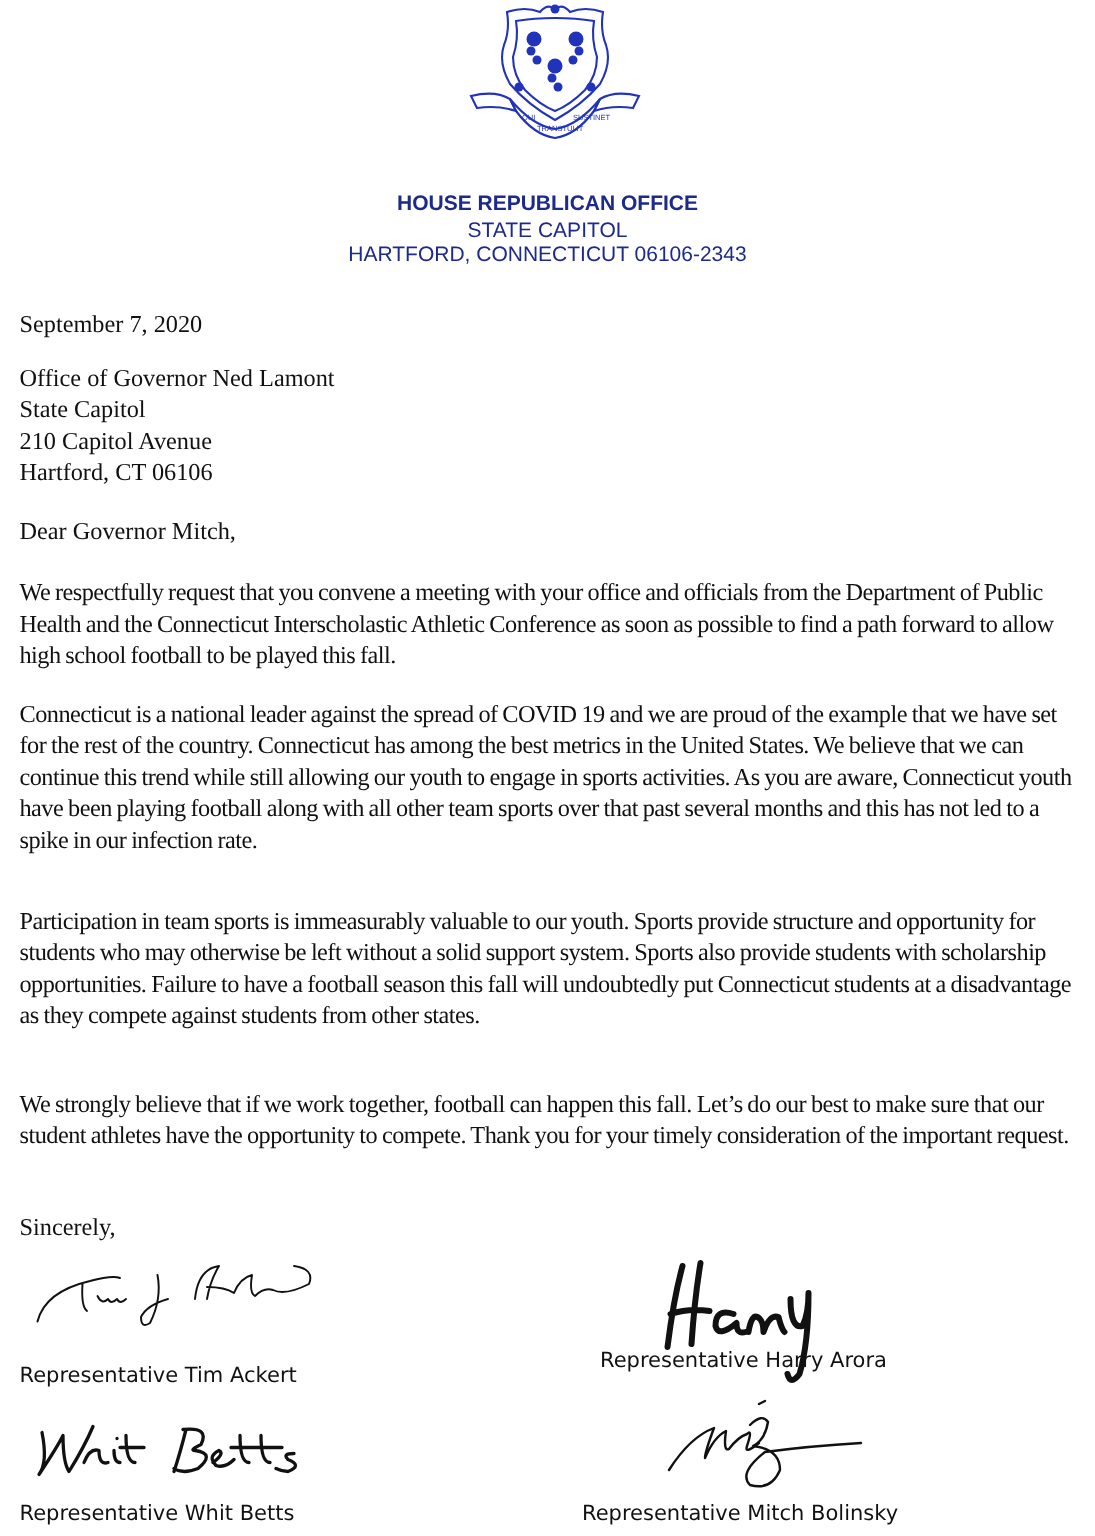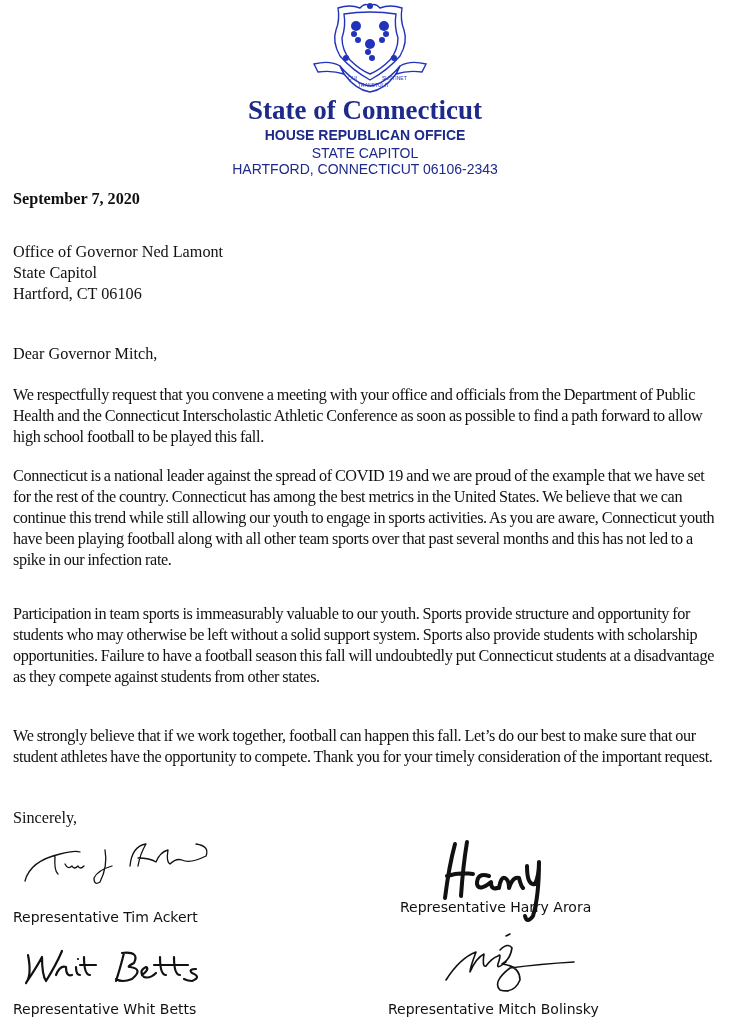--- a/index.html
+++ b/index.html
@@ -10,21 +10,21 @@
       font-family: "Liberation Serif", serif; font-weight: bold; font-size: 27px; color: #1d2a8a; line-height: 30px; }
     .lh-sub { position: absolute; top: 127px; left: 0; width: 730px; text-align: center;
       font-family: "Liberation Sans", sans-serif; font-weight: bold; font-size: 14px; color: #1d2a8a; line-height: 16px; }
     .lh-line { position: absolute; left: 0; width: 730px; text-align: center;
       font-family: "Liberation Sans", sans-serif; font-size: 14px; color: #1d2a8a; line-height: 16px; }
     .lh-capitol { top: 145px; }
     .lh-address { top: 161px; }
 
     .body-text { position: absolute; left: 13px; width: 710px;
       font-family: "Liberation Serif", serif; font-size: 16.2px; color: #111; line-height: 21px; }
-    .date { top: 189px; font-weight: bold; }
+    .date { top: 206px; }
     .addr { top: 242px; }
     .salutation { top: 344px; }
     .p1 { top: 385px; }
     .p2 { top: 466px; }
     .p3 { top: 604px; }
     .p4 { top: 726px; }
     .closing { top: 808px; }
     .body-text p { margin: 0; }
     .tight { letter-spacing: -0.35px; word-spacing: -0.5px; }
     .sig-name { position: absolute; font-family: "DejaVu Sans", sans-serif; font-size: 14px; color: #111;
@@ -59,31 +59,31 @@
           <circle cx="36" cy="58" r="3"></circle>
           <circle cx="84" cy="58" r="3"></circle>
       </g>
       <g fill="#2233bb" font-family="Liberation Sans, sans-serif" font-size="5">
         <text x="38" y="80">QUI</text>
         <text x="48" y="87">TRANSTULIT</text>
         <text x="72" y="80">SUSTINET</text>
       </g>
     </svg>
   </div>
-  <div class="lh-title">State of Connecticut</div>
   <div class="lh-sub">HOUSE REPUBLICAN OFFICE</div>
   <div class="lh-line lh-capitol">STATE CAPITOL</div>
   <div class="lh-line lh-address">HARTFORD, CONNECTICUT 06106-2343</div>
 </div>
 
 <div class="body-text date">September 7, 2020</div>
 
 <div class="body-text addr">
   <p>Office of Governor Ned Lamont</p>
   <p>State Capitol</p>
+  <p>210 Capitol Avenue</p>
   <p>Hartford, CT 06106</p>
 </div>
 
 <div class="body-text salutation">Dear Governor Mitch,</div>
 
 <div class="body-text p1 tight">We respectfully request that you convene a meeting with your office and officials from the Department of Public Health and the Connecticut Interscholastic Athletic Conference as soon as possible to find a path forward to allow high school football to be played this fall.</div>
 <div class="body-text p2 tight">Connecticut is a national leader against the spread of COVID 19 and we are proud of the example that we have set for the rest of the country.  Connecticut has among the best metrics in the United States.  We believe that we can continue this trend while still allowing our youth to engage in sports activities.  As you are aware, Connecticut youth have been playing football along with all other team sports over that past several months and this has not led to a spike in our infection rate.</div>
 <div class="body-text p3 tight">Participation in team sports is immeasurably valuable to our youth. Sports provide structure and opportunity for students who may otherwise be left without a solid support system.  Sports also provide students with scholarship opportunities. Failure to have a football season this fall will undoubtedly put Connecticut students at a disadvantage as they compete against students from other states.</div>
 <div class="body-text p4 tight">We strongly believe that if we work together, football can happen this fall.  Let’s do our best to make sure that our student athletes have the opportunity to compete.  Thank you for your timely consideration of the important request.</div>
 

